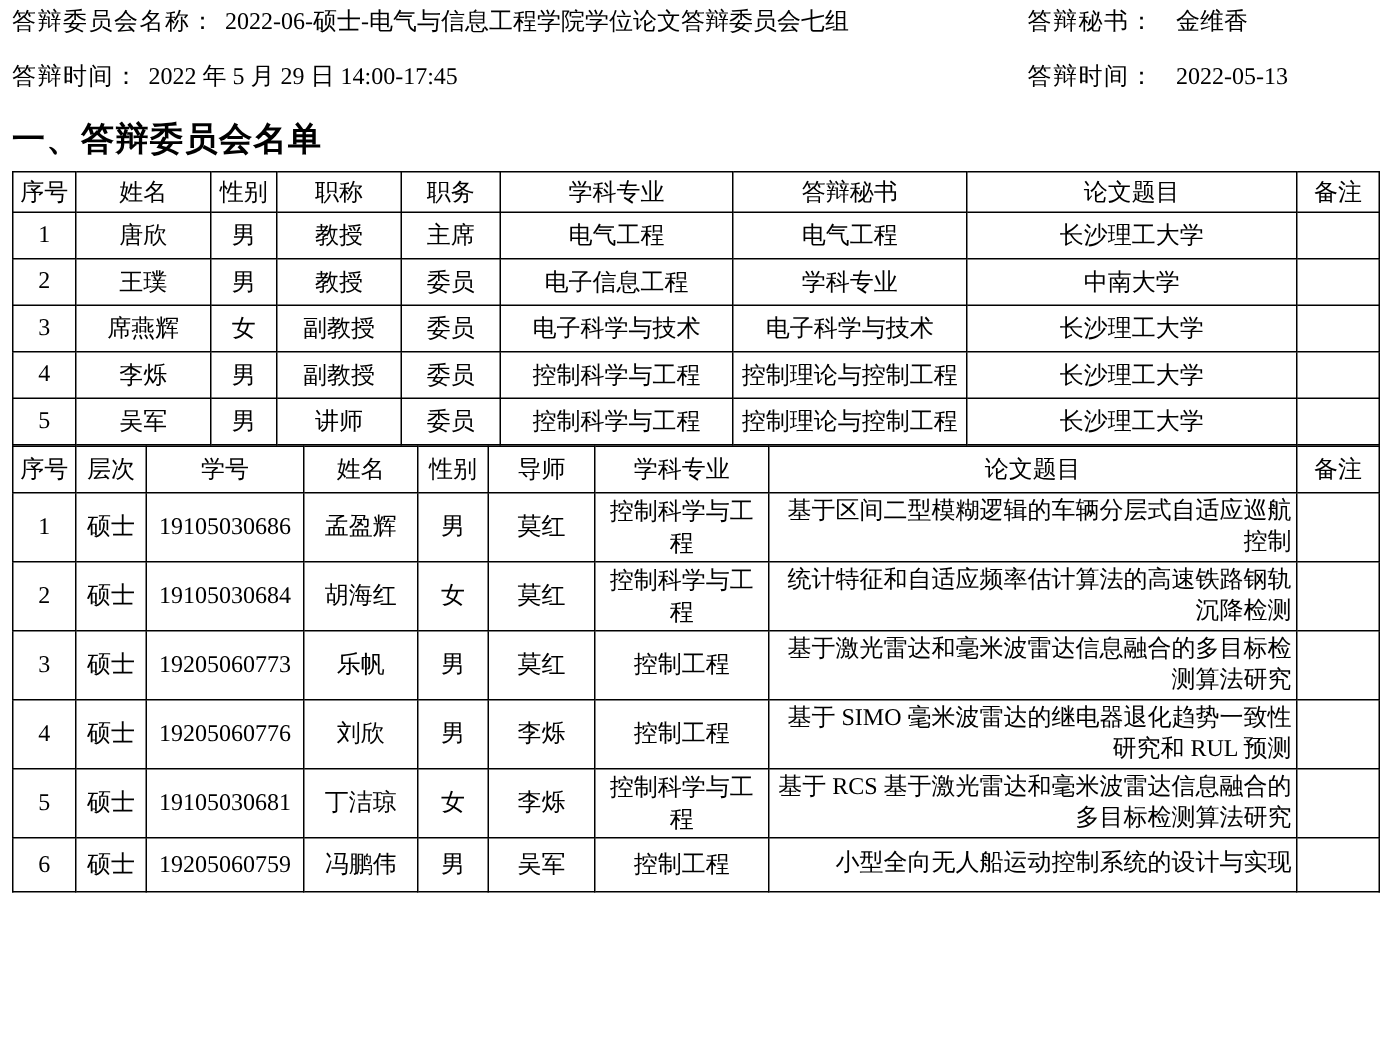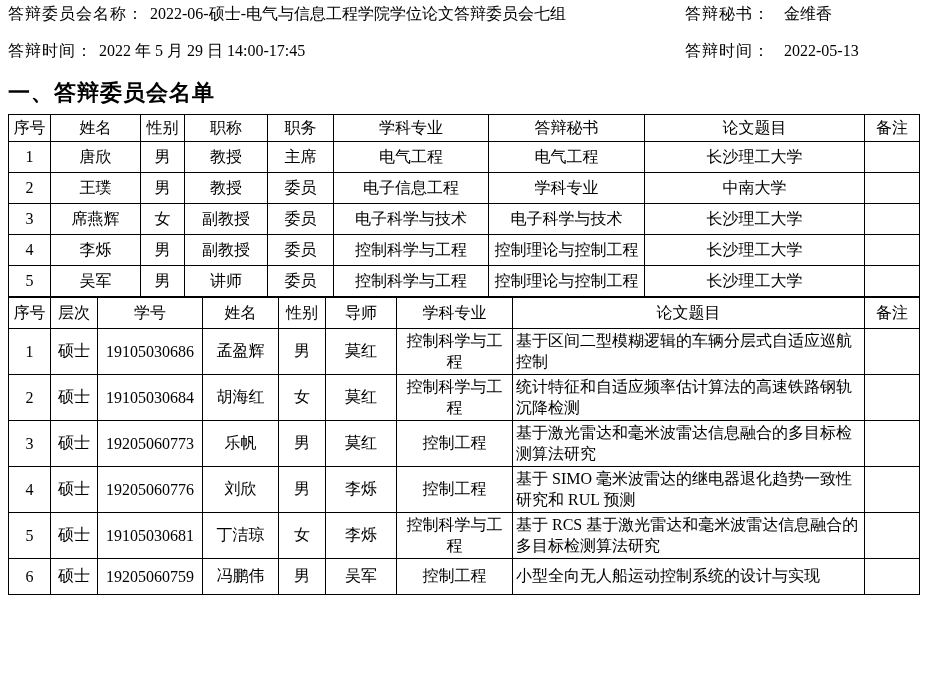--- a/index.html
+++ b/index.html
@@ -54,21 +54,21 @@
     border: 1px solid #000000;
     text-align: center;
     vertical-align: middle;
     font-weight: normal;
     font-size: 16px;
     padding: 0 2px;
     overflow: hidden;
     box-sizing: border-box;
   }
   td.left {
-    text-align: left;
+    text-align: right;
     line-height: 1.3;
     padding: 1px 3px;
   }
   
   .t-committee th { height: 27px; }
   .t-committee td { height: 31px; }
   
   .t-students th { height: 31px; }
   .t-students td { height: 46px; }
   .t-students tbody tr:last-child td { height: 36px; }

